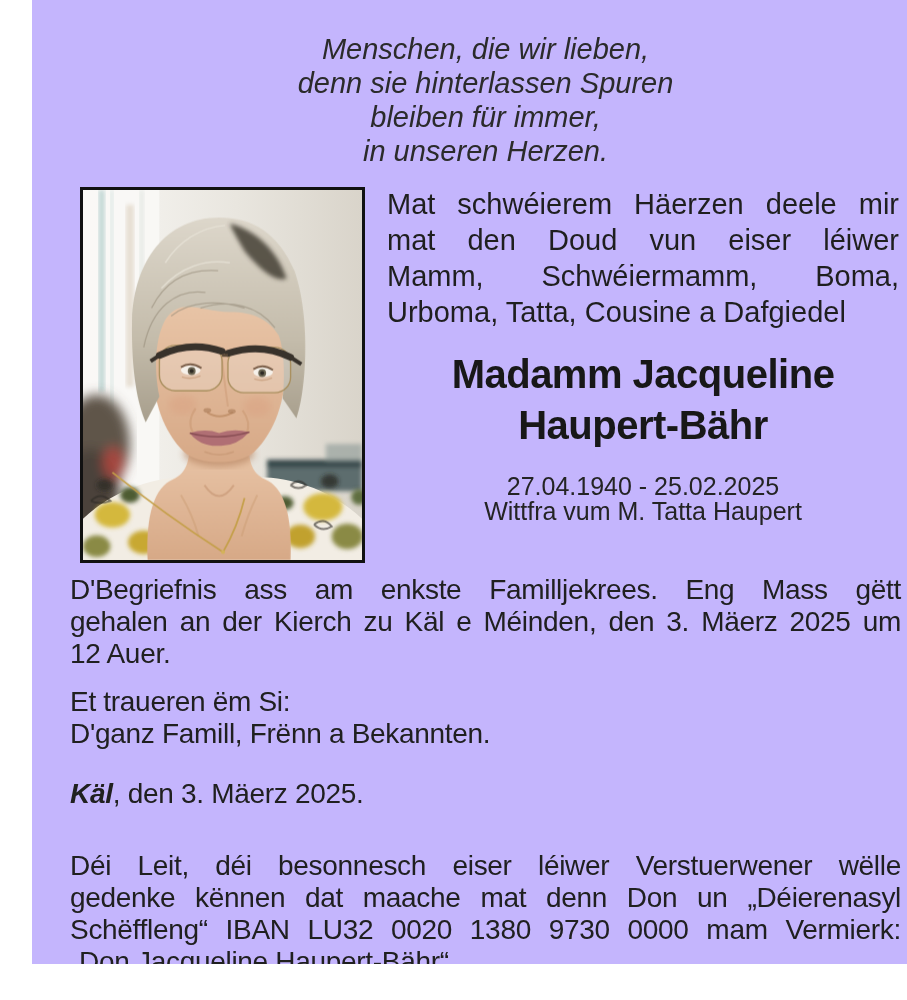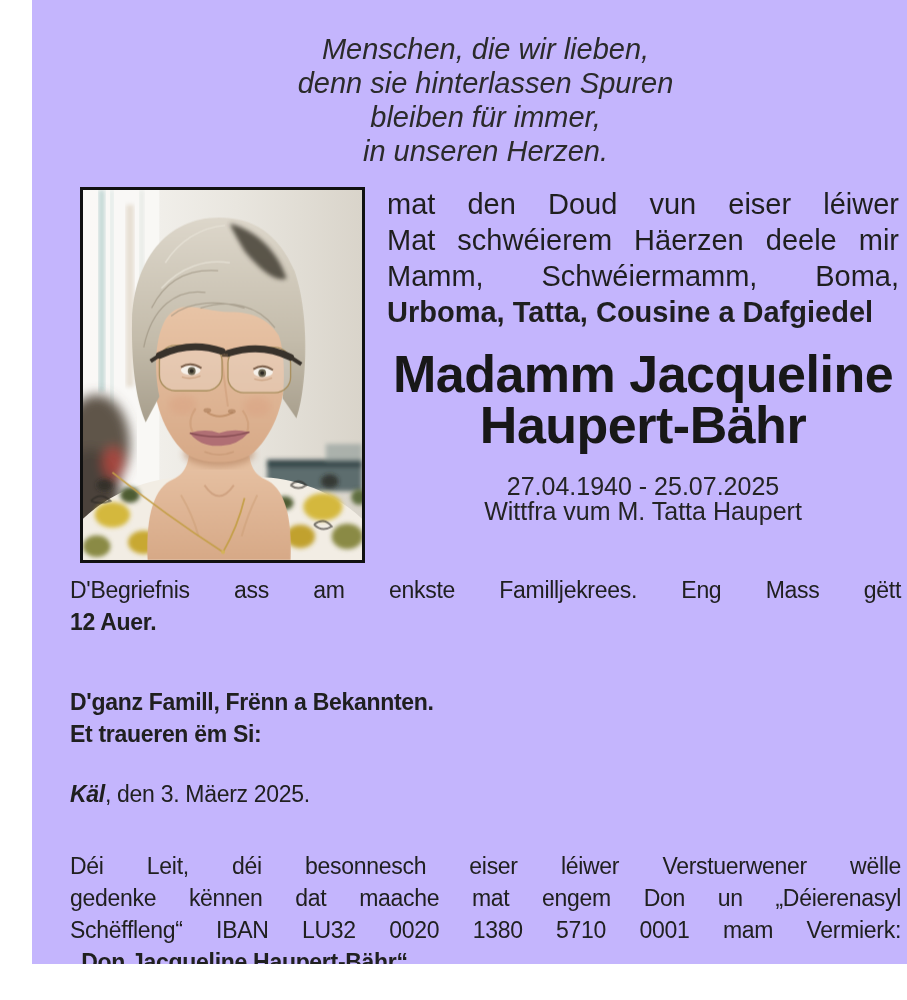--- a/index.html
+++ b/index.html
@@ -23,27 +23,27 @@
     position:absolute;left:48px;top:187px;
     width:285px;height:376px;
     border:3px solid #111111;box-sizing:border-box;
     background:#ece9e3;
   }
   .photo svg{display:block;width:100%;height:100%;}
   
   .rightcol-block{position:absolute;left:355px;width:512px;}
   .intro{top:186px;font-size:29px;line-height:36px;}
   .jline{text-align:justify;text-align-last:justify;}
-  .lline{text-align:left;text-align-last:left;font-weight:bold;}
-  .name{top:349px;font-size:52px;line-height:51px;font-weight:bold;
+  .lline{text-align:left;text-align-last:left;}
+  .name{top:349px;font-size:40px;line-height:51px;font-weight:bold;
         text-align:center;letter-spacing:-0.5px;color:#181818;}
   .dates{top:474px;font-size:25px;line-height:25px;text-align:center;color:#242424;}
   
   .body-block{position:absolute;left:38px;width:831px;
-              font-size:23px;line-height:32px;letter-spacing:-0.3px;color:#202020;}
+              font-size:28px;line-height:32px;letter-spacing:-0.3px;color:#202020;}
   .funeral{top:574px;}
   .mourners{top:686px;}
   .dateline{top:778px;}
   .donation{top:850px;}
   .bold{font-weight:bold;font-style:italic;}
   .dateline span{display:inline;}
 </style>
 </head>
 <body>
 
@@ -177,50 +177,51 @@
         <ellipse cx="184" cy="185" rx="10" ry="5" fill="#f6f1ea"></ellipse>
         <circle cx="183" cy="186" r="4" fill="#6b6552"></circle>
         <circle cx="183" cy="186" r="2" fill="#2e2a24"></circle>
         <path d="M174,182 Q184,176 194,183" fill="none" stroke="#7d614c" stroke-width="2"></path>
         <path d="M175,192 Q184,195 193,191" fill="none" stroke="#c49a78" stroke-width="1.5" opacity="0.7"></path>
       </g>
     </svg>
   </div>
 
   <div class="rightcol-block intro">
+    <div class="jline">Mat schwéierem Häerzen deele mir</div>
     <div class="jline">mat den Doud vun eiser léiwer</div>
-    <div class="jline">Mat schwéierem Häerzen deele mir</div>
     <div class="jline">Mamm, Schwéiermamm, Boma,</div>
     <div class="lline">Urboma, Tatta, Cousine a Dafgiedel</div>
   </div>
 
   <div class="rightcol-block name">
     <div>Madamm Jacqueline</div>
     <div>Haupert-Bähr</div>
   </div>
 
   <div class="rightcol-block dates">
-    <div>27.04.1940 - 25.07.2025</div>
+    <div>27.04.1940 - 25.02.2025</div>
     <div>Wittfra vum M. Tatta Haupert</div>
   </div>
 
   <div class="body-block funeral">
     <div class="jline">D'Begriefnis ass am enkste Familljekrees. Eng Mass gëtt</div>
+    <div class="jline">gehalen an der Kierch zu Käl e Méinden, den 3. Mäerz 2025 um</div>
     <div class="lline">12 Auer.</div>
   </div>
 
   <div class="body-block mourners">
+    <div class="lline">Et traueren ëm Si:</div>
     <div class="lline">D'ganz Famill, Frënn a Bekannten.</div>
-    <div class="lline">Et traueren ëm Si:</div>
   </div>
 
   <div class="body-block dateline">
     <span class="bold">Käl</span><span>, den 3. Mäerz 2025.</span>
   </div>
 
   <div class="body-block donation">
     <div class="jline">Déi Leit, déi besonnesch eiser léiwer Verstuerwener wëlle</div>
-    <div class="jline">gedenke kënnen dat maache mat engem Don un „Déierenasyl</div>
-    <div class="jline">Schëffleng“ IBAN LU32 0020 1380 5710 0001 mam Vermierk:</div>
+    <div class="jline">gedenke kënnen dat maache mat denn Don un „Déierenasyl</div>
+    <div class="jline">Schëffleng“ IBAN LU32 0020 1380 9730 0000 mam Vermierk:</div>
     <div class="lline">„Don Jacqueline Haupert-Bähr“..</div>
   </div>
 
 </div>
 
 </body></html>

